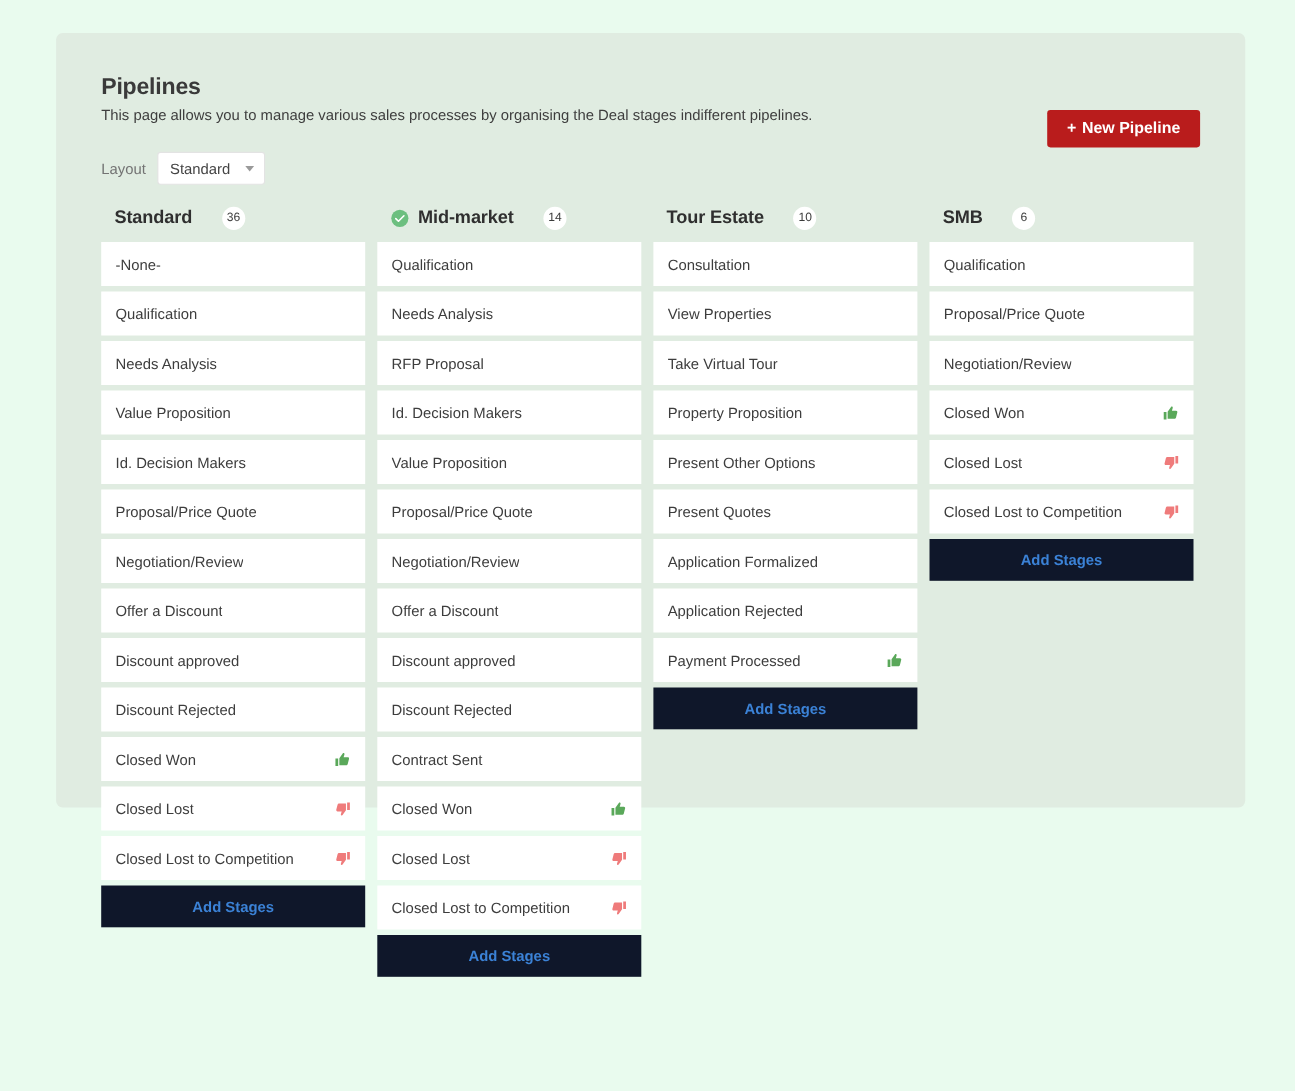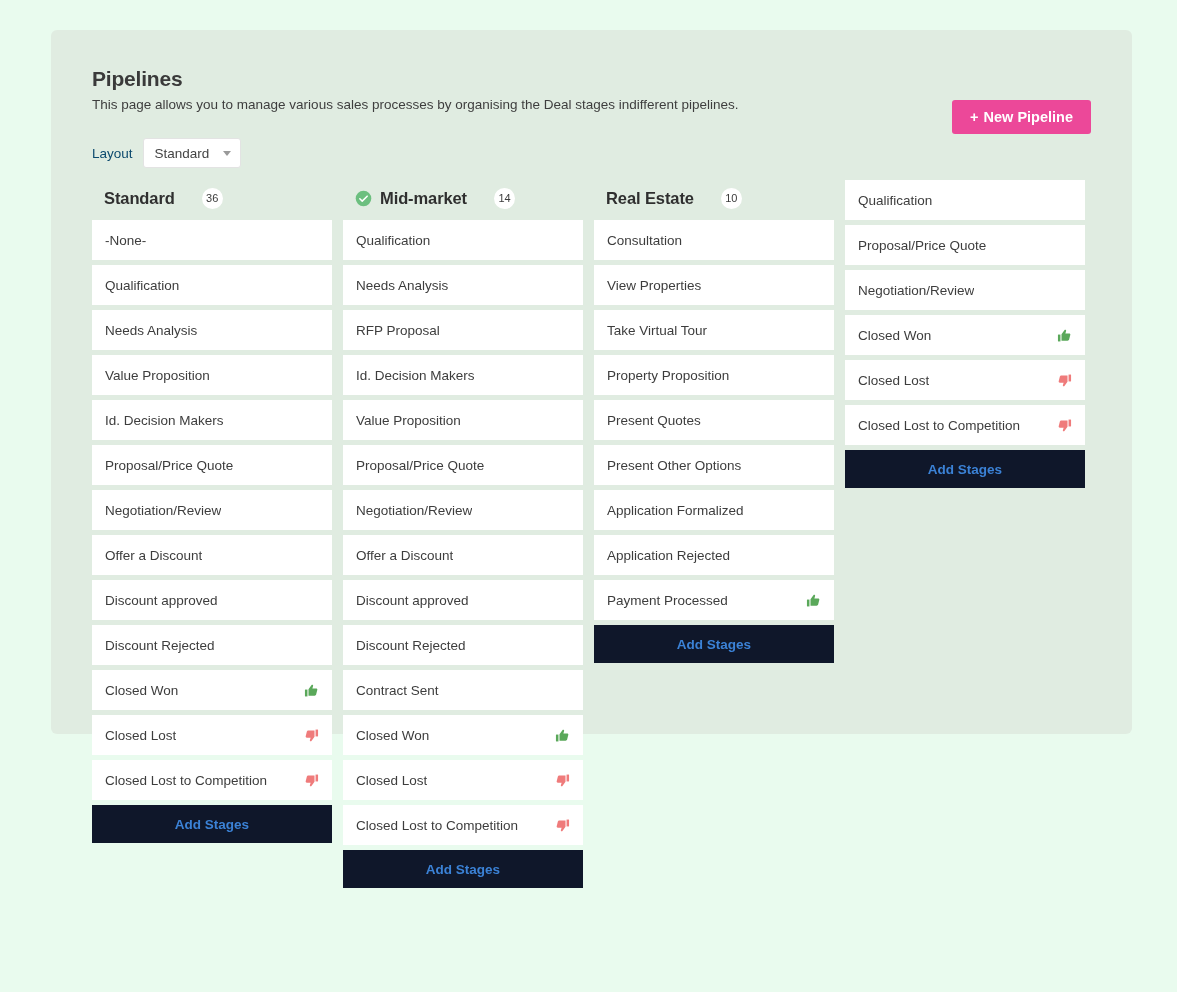--- a/index.html
+++ b/index.html
@@ -46,21 +46,21 @@
     font-size: 13.5px;
     color: #3e3e3e;
     margin: 0;
     line-height: 1.3;
   }
 
   .new-pipeline-btn {
     position: absolute;
     right: 41px;
     top: 70px;
-    background: #ec4899;
+    background: #b91c1c;
     color: #ffffff;
     border: none;
     border-radius: 3px;
     font-family: "Liberation Sans", sans-serif;
     font-size: 14.5px;
     font-weight: bold;
     padding: 0 18px;
     height: 34px;
     line-height: 34px;
     cursor: pointer;
@@ -75,21 +75,21 @@
   .layout-row {
     position: absolute;
     left: 41px;
     top: 108px;
     display: flex;
     align-items: center;
     gap: 10px;
   }
   .layout-label {
     font-size: 13.5px;
-    color: #0c4a6e;
+    color: #737373;
   }
   .layout-select {
     background: #ffffff;
     border: 1px solid #e3e3e3;
     border-radius: 3px;
     height: 30px;
     min-width: 96px;
     display: flex;
     align-items: center;
     justify-content: space-between;
@@ -352,59 +352,63 @@
             <svg class="stage-icon" viewBox="0 0 24 24" fill="#ef7b7b">
               <path d="M18.5 2.5h4v11h-4z"></path>
               <path d="M16.8 13.9 11.9 20.8c-.5.7-1.5.8-2.1.2-.4-.4-.6-1-.4-1.5l1.2-4.1H4.5c-1.2 0-2.1-1.1-1.8-2.2l1.9-7.5C4.9 4.6 5.9 3.8 7 3.8h9.8z"></path>
             </svg>
           </div>
         </div>
         <div class="add-stages">Add Stages</div>
       </div>
       <div class="column">
         <div class="column-head">
-          <span class="column-name">Real Estate</span>
+          <span class="column-name">Tour Estate</span>
           <span class="count-badge">10</span>
         </div>
         <div class="stage-list">
           <div class="stage-card">
             <span class="stage-label">Consultation</span>
           </div>
           <div class="stage-card">
             <span class="stage-label">View Properties</span>
           </div>
           <div class="stage-card">
             <span class="stage-label">Take Virtual Tour</span>
           </div>
           <div class="stage-card">
             <span class="stage-label">Property Proposition</span>
           </div>
           <div class="stage-card">
+            <span class="stage-label">Present Other Options</span>
+          </div>
+          <div class="stage-card">
             <span class="stage-label">Present Quotes</span>
-          </div>
-          <div class="stage-card">
-            <span class="stage-label">Present Other Options</span>
           </div>
           <div class="stage-card">
             <span class="stage-label">Application Formalized</span>
           </div>
           <div class="stage-card">
             <span class="stage-label">Application Rejected</span>
           </div>
           <div class="stage-card">
             <span class="stage-label">Payment Processed</span>
             <svg class="stage-icon" viewBox="0 0 24 24" fill="#5aa85a">
               <path d="M1.5 10.5h4v11h-4z"></path>
               <path d="M7.2 10.1 12.1 3.2c.5-.7 1.5-.8 2.1-.2.4.4.6 1 .4 1.5l-1.2 4.1h6.1c1.2 0 2.1 1.1 1.8 2.2l-1.9 7.5c-.3 1.1-1.3 1.9-2.4 1.9H7.2z"></path>
             </svg>
           </div>
         </div>
         <div class="add-stages">Add Stages</div>
       </div>
       <div class="column">
+        <div class="column-head">
+          <span class="column-name">SMB</span>
+          <span class="count-badge">6</span>
+        </div>
         <div class="stage-list">
           <div class="stage-card">
             <span class="stage-label">Qualification</span>
           </div>
           <div class="stage-card">
             <span class="stage-label">Proposal/Price Quote</span>
           </div>
           <div class="stage-card">
             <span class="stage-label">Negotiation/Review</span>
           </div>

